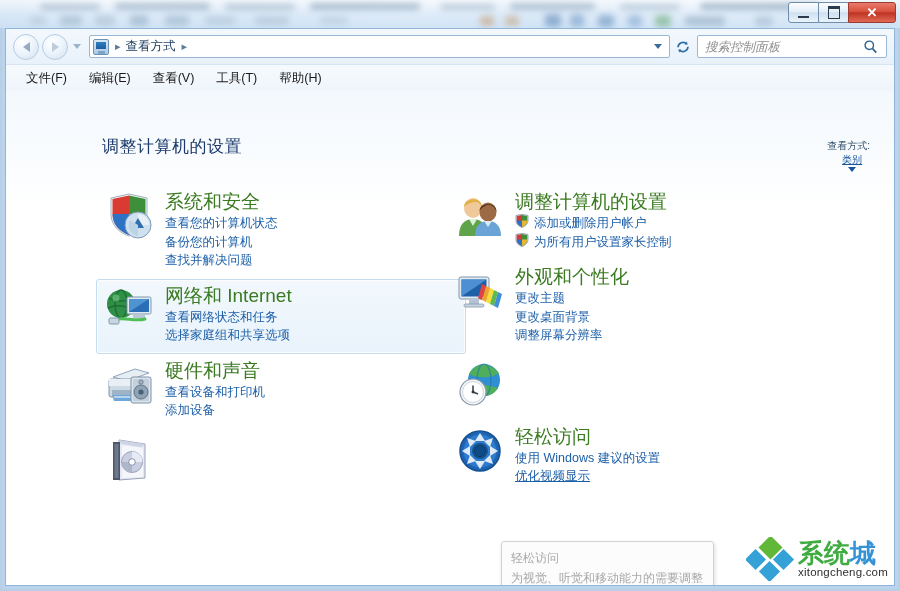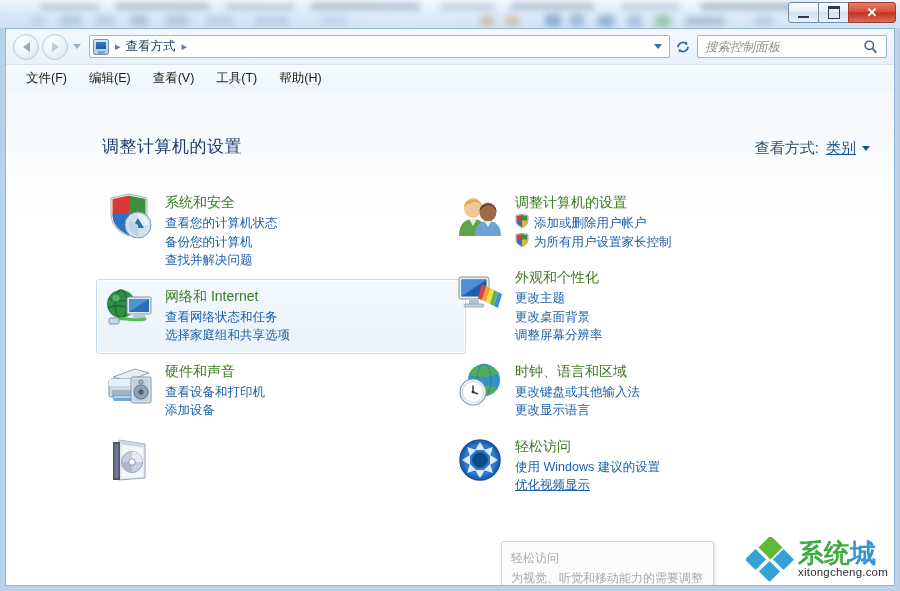--- a/index.html
+++ b/index.html
@@ -189,21 +189,21 @@
     background: linear-gradient(180deg,#f3f8fd 0%, rgba(255,255,255,0) 100%);
     pointer-events: none;
   }
   #pagehead {
     position: absolute; left: 96px; top: 44px;
     font-size: 17px; color: #1b3a6b;
     letter-spacing: .5px;
   }
   #viewby {
     position: absolute; right: 24px; top: 48px;
-    display: flex; align-items: center; font-size: 15px;
+    display: flex; align-items: center; font-size: 10px; flex-direction: column;
   }
   #viewby .lbl { color: #31506d; }
   #viewby .val { color: #14559e; margin-left: 7px; text-decoration: underline; }
   #viewby .vcaret {
     margin-left: 6px; width: 0; height: 0;
     border-left: 4px solid transparent; border-right: 4px solid transparent;
     border-top: 5px solid #14559e;
   }
 
   .column { position: absolute; top: 94px; }
@@ -222,21 +222,21 @@
     background: linear-gradient(180deg,#f2f8fd 0%,#e9f3fb 100%);
     border: 1px solid #c5ddf0;
     box-shadow: inset 0 0 0 1px #fbfdff;
   }
   .caticon {
     width: 52px; height: 50px; flex: none;
     position: relative; margin-right: 8px;
   }
   .cattext { padding-top: 1px; }
   .cattitle {
-    font-size: 14px; color: #3a7a20; margin-bottom: 3px; line-height: 18px;
+    font-size: 19px; color: #3a7a20; margin-bottom: 3px; line-height: 18px;
     white-space: nowrap;
   }
   .catlink {
     font-size: 12.5px; color: #1c5fa8; line-height: 18.5px;
     display: flex; white-space: nowrap;
   }
   .catlink.underline { text-decoration: underline; }
   .shield {
     width: 14px; height: 14px; margin-right: 5px; flex: none;
   }
@@ -535,29 +535,20 @@
         <path d="M14 13 C22 18 38 17 44 12 C40 7 34 3.5 29 3.5 C23 3.5 17 7 14 13 Z" fill="#4fae5c"></path>
         <path d="M15 26 C22 22 34 24 43 27 C40 32 35 35 29 35 C23 35 18 31 15 26 Z" fill="#4fae5c"></path>
         <ellipse cx="29" cy="19" rx="7" ry="16" fill="none" stroke="#1e6fa8" stroke-width="1.2" opacity=".6"></ellipse>
         <circle cx="18" cy="31" r="13" fill="#f3f6f8" stroke="#8b9aa8" stroke-width="1.2"></circle>
         <circle cx="18" cy="31" r="10.5" fill="#ffffff" stroke="#c2ccd6" stroke-width=".8"></circle>
         <line x1="18" y1="31" x2="18" y2="24.5" stroke="#3a4652" stroke-width="1.6"></line>
         <line x1="18" y1="31" x2="23" y2="33" stroke="#3a4652" stroke-width="1.6"></line>
         <circle cx="18" cy="31" r="1.3" fill="#2c3views"></circle>
         <circle cx="18" cy="31" r="1.3" fill="#2c3640"></circle>
       </svg></div>
-            <div class="cattext">
-              <div class="cattitle">时钟、语言和区域</div>
-              <div class="catlink">
-                <span>更改键盘或其他输入法</span>
-              </div>
-              <div class="catlink">
-                <span>更改显示语言</span>
-              </div>
-            </div>
           </div>
           <div class="category">
             <div class="caticon"><svg width="50" height="48" viewBox="0 0 50 48">
         <circle cx="25" cy="24" r="20" fill="#1d64b5" stroke="#15508f" stroke-width="1.5"></circle>
         <circle cx="25" cy="24" r="16.5" fill="#2e7cd0"></circle>
         <circle cx="25" cy="24" r="8" fill="#17538f"></circle>
         <g fill="#dfeaf5">
           <polygon points="25,6 30,14 20,14"></polygon>
           <polygon points="43,24 35,29 35,19"></polygon>
           <polygon points="25,42 20,34 30,34"></polygon>

